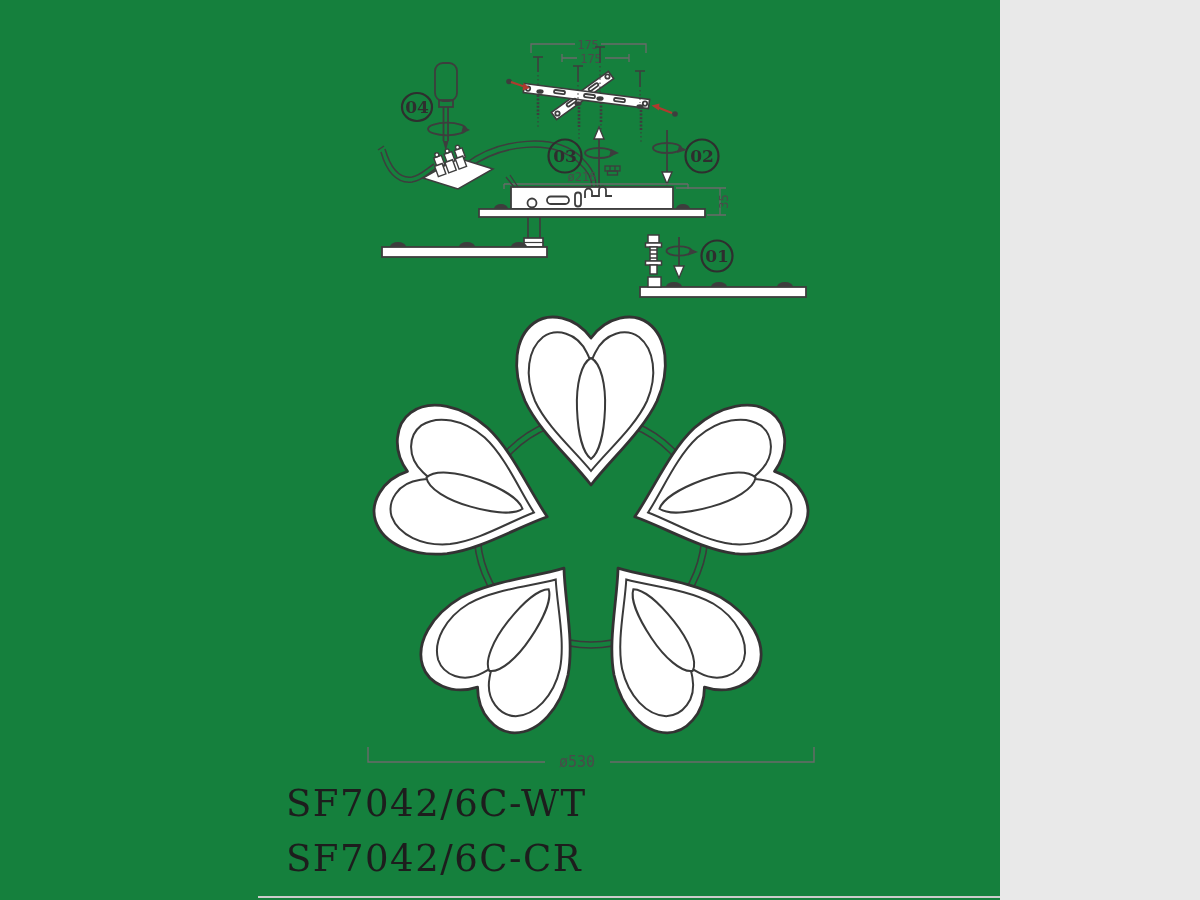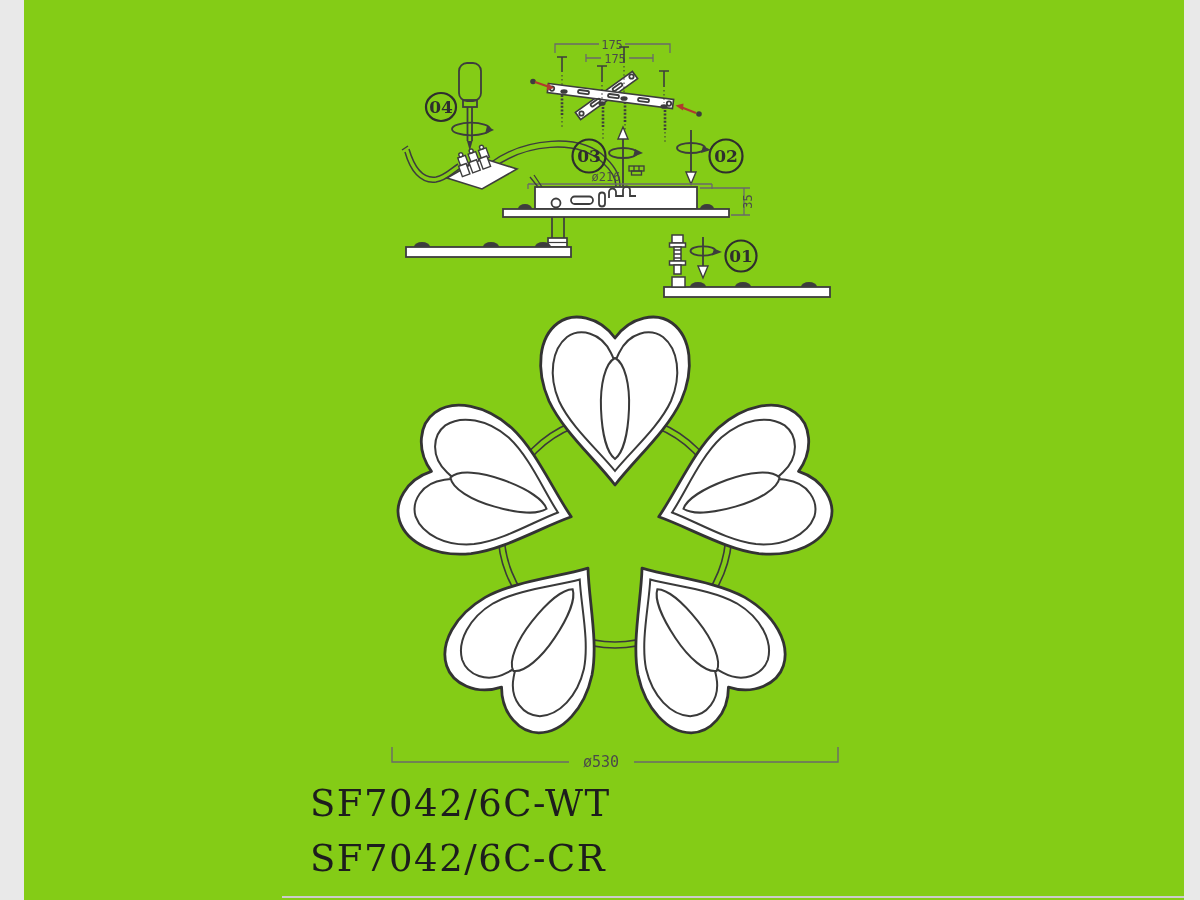--- a/index.html
+++ b/index.html
@@ -1,17 +1,17 @@
 <!DOCTYPE html>
 <html><head>
 <meta charset="utf-8">
 <style>
   html,body{margin:0;padding:0;background:#e9e9e9;}
-  #stage{position:relative;width:1160px;height:900px;background:#84cc16;overflow:hidden;
-         font-family:"DejaVu Sans","Liberation Sans",sans-serif;margin-left:24px;}
+  #stage{position:relative;width:1000px;height:900px;background:#15803d;overflow:hidden;
+         font-family:"DejaVu Sans","Liberation Sans",sans-serif;}
   svg{position:absolute;left:0;top:0;}
   .ink{stroke:#3d3d3d;fill:none;stroke-width:1.8;}
   .dimtxt{font-family:"DejaVu Sans Mono","Liberation Mono",monospace;fill:#4a4a4a;}
   .badgetxt{font-family:"DejaVu Serif","Liberation Serif",serif;font-weight:bold;fill:#2e2e2e;}
   .modeltxt{font-family:"DejaVu Serif","Liberation Serif",serif;fill:#1d1d1d;letter-spacing:1.5px;}
 </style>
 </head>
 <body>
 
 <div id="stage">

